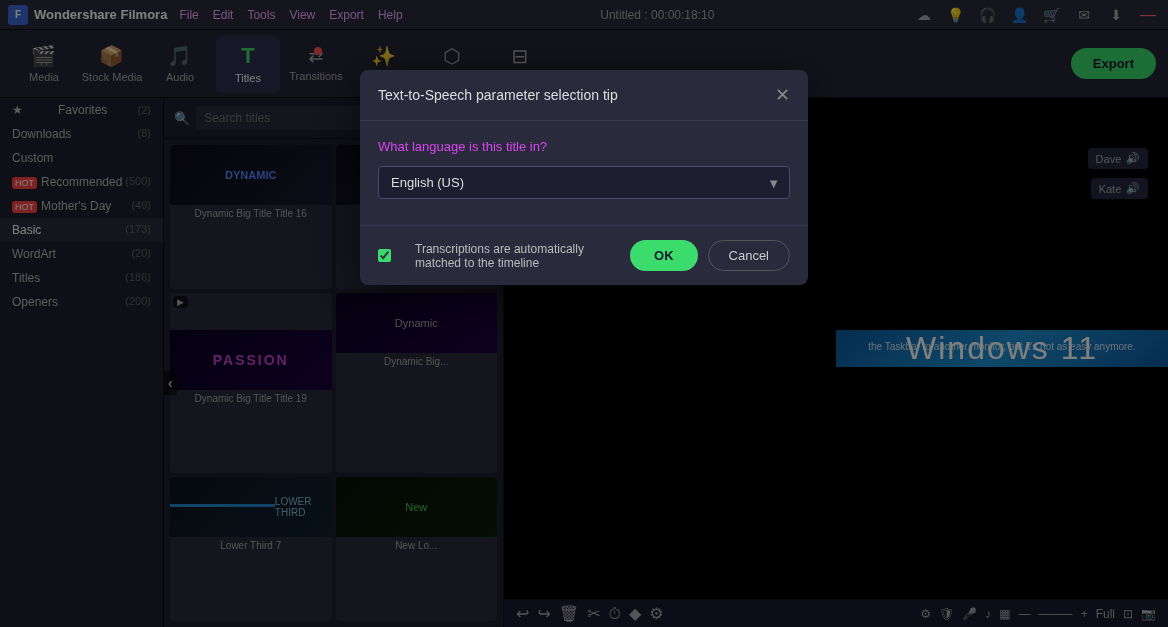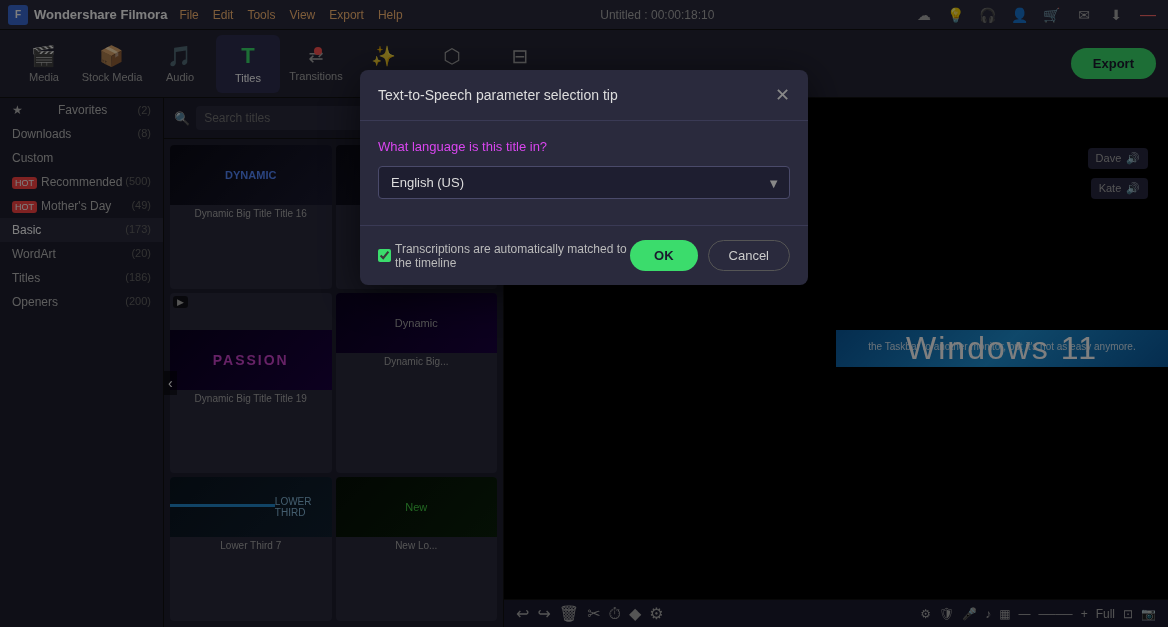--- a/index.html
+++ b/index.html
@@ -3,21 +3,21 @@
   <meta charset="utf-8">
   <style>
     * { box-sizing: border-box; margin: 0; padding: 0; }
     body { width: 1168px; height: 627px; overflow: hidden; font-family: 'Segoe UI', Arial, sans-serif; background: #1e1e2e; color: #ccc; font-size: 13px; }
 
     
     #menu-bar { display: flex; align-items: center; background: #2a2a3d; height: 30px; padding: 0 8px; gap: 12px; border-bottom: 1px solid #111; }
     #menu-bar .app-logo { display: flex; align-items: center; gap: 6px; color: #fff; font-size: 13px; font-weight: 600; }
     #menu-bar .app-logo .logo-icon { width: 20px; height: 20px; background: #3a6bd4; border-radius: 3px; display: flex; align-items: center; justify-content: center; color: #fff; font-size: 10px; font-weight: bold; }
     .menu-items { display: flex; gap: 14px; }
-    .menu-item { color: #fdba74; font-size: 12px; cursor: pointer; }
+    .menu-item { color: #f0abfc; font-size: 12px; cursor: pointer; }
     .spacer { flex: 1; }
     .title-bar-center { color: #aaa; font-size: 12px; }
     .win-controls { display: flex; gap: 8px; align-items: center; }
     .win-btn { width: 24px; height: 24px; border-radius: 50%; display: flex; align-items: center; justify-content: center; color: #aaa; font-size: 14px; cursor: pointer; }
     .win-close { color: #ff6b6b; font-size: 16px; }
 
     
     #toolbar { display: flex; align-items: center; background: #252535; height: 68px; padding: 0 12px; gap: 4px; border-bottom: 1px solid #111; }
     .tool-item { display: flex; flex-direction: column; align-items: center; justify-content: center; width: 64px; height: 58px; border-radius: 6px; cursor: pointer; color: #aaa; font-size: 11px; gap: 3px; }
     .tool-item.active { background: #2e2e50; color: #fff; }
@@ -53,41 +53,41 @@
     .thumb-img-newtitle { background: linear-gradient(135deg, #0a150a, #1a2e1a); }
     .thumb-img-dynamic { background: linear-gradient(135deg, #0a0a15, #1a1a30); }
     .thumb-badge { position: absolute; top: 3px; left: 3px; background: rgba(0,0,0,0.6); border-radius: 3px; padding: 1px 4px; font-size: 9px; color: #aaa; }
     .nav-arrow-left { position: absolute; left: 0; top: 50%; transform: translateY(-50%); background: rgba(0,0,0,0.5); color: #fff; padding: 4px; cursor: pointer; font-size: 14px; z-index: 5; }
 
     
     #preview { flex: 1; background: #111; display: flex; flex-direction: column; position: relative; overflow: hidden; }
     .preview-video { flex: 1; background: #000; display: flex; align-items: center; justify-content: center; position: relative; overflow: hidden; }
     .preview-half { flex: 1; background: #0a0a1a; display: flex; align-items: center; justify-content: center; position: relative; }
     .preview-half-dark { background: #000; }
-    .tts-bubble { position: absolute; top: 10px; right: 10px; background: rgba(50,50,80,0.8); border-radius: 4px; padding: 4px 8px; font-size: 11px; color: #aaa; display: flex; align-items: flex-start; gap: 5px; }
+    .tts-bubble { position: absolute; top: 10px; right: 10px; background: rgba(50,50,80,0.8); border-radius: 4px; padding: 4px 8px; font-size: 11px; color: #aaa; display: flex; align-items: center; gap: 5px; }
     .preview-controls { display: flex; align-items: center; padding: 4px 12px; background: #1a1a2e; border-top: 1px solid #111; gap: 8px; }
     .preview-ctrl-btn { color: #aaa; cursor: pointer; font-size: 16px; }
     .preview-settings { display: flex; align-items: center; margin-left: auto; gap: 8px; color: #aaa; font-size: 12px; }
 
     
     .modal-overlay { position: fixed; top: 0; left: 0; width: 100%; height: 100%; background: rgba(0,0,0,0.5); display: flex; align-items: flex-start; justify-content: center; padding-top: 70px; z-index: 100; }
     .modal { background: #2a2a3d; border-radius: 8px; width: 448px; overflow: hidden; box-shadow: 0 10px 40px rgba(0,0,0,0.6); }
     .modal-header { display: flex; align-items: center; justify-content: space-between; padding: 14px 18px; border-bottom: 1px solid #3a3a55; }
     .modal-title { color: #ddd; font-size: 14px; }
     .modal-close { color: #888; cursor: pointer; font-size: 18px; background: none; border: none; }
     .modal-body { padding: 18px; }
     .modal-label { color: #d946ef; font-size: 13px; margin-bottom: 12px; }
     .dropdown-container { position: relative; margin-bottom: 8px; }
     .dropdown-select { width: 100%; background: #1e1e30; border: 1px solid #4a4a6a; border-radius: 4px; color: #ddd; padding: 8px 12px; font-size: 13px; appearance: none; cursor: pointer; outline: none; }
     .dropdown-arrow { position: absolute; right: 10px; top: 50%; transform: translateY(-50%); color: #888; pointer-events: none; }
     .dropdown-list { background: #1e1e30; border: 1px solid #4a4a6a; border-radius: 4px; overflow: hidden; margin-top: 2px; max-height: 260px; overflow-y: auto; }
     .dropdown-item { padding: 9px 14px; color: #ccc; font-size: 13px; cursor: pointer; }
     .dropdown-item.selected { background: #3a3a7a; color: #fff; }
     .modal-footer { padding: 14px 18px; border-top: 1px solid #3a3a55; display: flex; align-items: center; justify-content: space-between; }
-    .checkbox-label { display: flex; align-items: center; gap: 4px; color: #bbb; font-size: 12px; cursor: pointer; }
+    .checkbox-label { display: flex; align-items: center; gap: 24px; color: #bbb; font-size: 12px; cursor: pointer; }
     .checkbox-label input { accent-color: #3bdc6c; }
     .modal-actions { display: flex; gap: 10px; }
     .btn-ok { background: #3bdc6c; color: #1a1a2e; font-weight: bold; border: none; border-radius: 20px; padding: 7px 24px; font-size: 13px; cursor: pointer; }
     .btn-cancel { background: transparent; color: #ccc; border: 1px solid #555; border-radius: 20px; padding: 7px 20px; font-size: 13px; cursor: pointer; }
 
     
     .win11-bg { width: 100%; height: 100%; background: linear-gradient(135deg, #0a5a9e 0%, #1e90d4 50%, #0a5a9e 100%); display: flex; align-items: center; justify-content: center; }
     .win11-text { color: #fff; font-size: 32px; font-weight: 300; letter-spacing: 2px; }
     .taskbar-text { position: absolute; bottom: 15px; left: 0; right: 0; color: #fff; font-size: 10px; text-align: center; opacity: 0.8; }
   </style>

